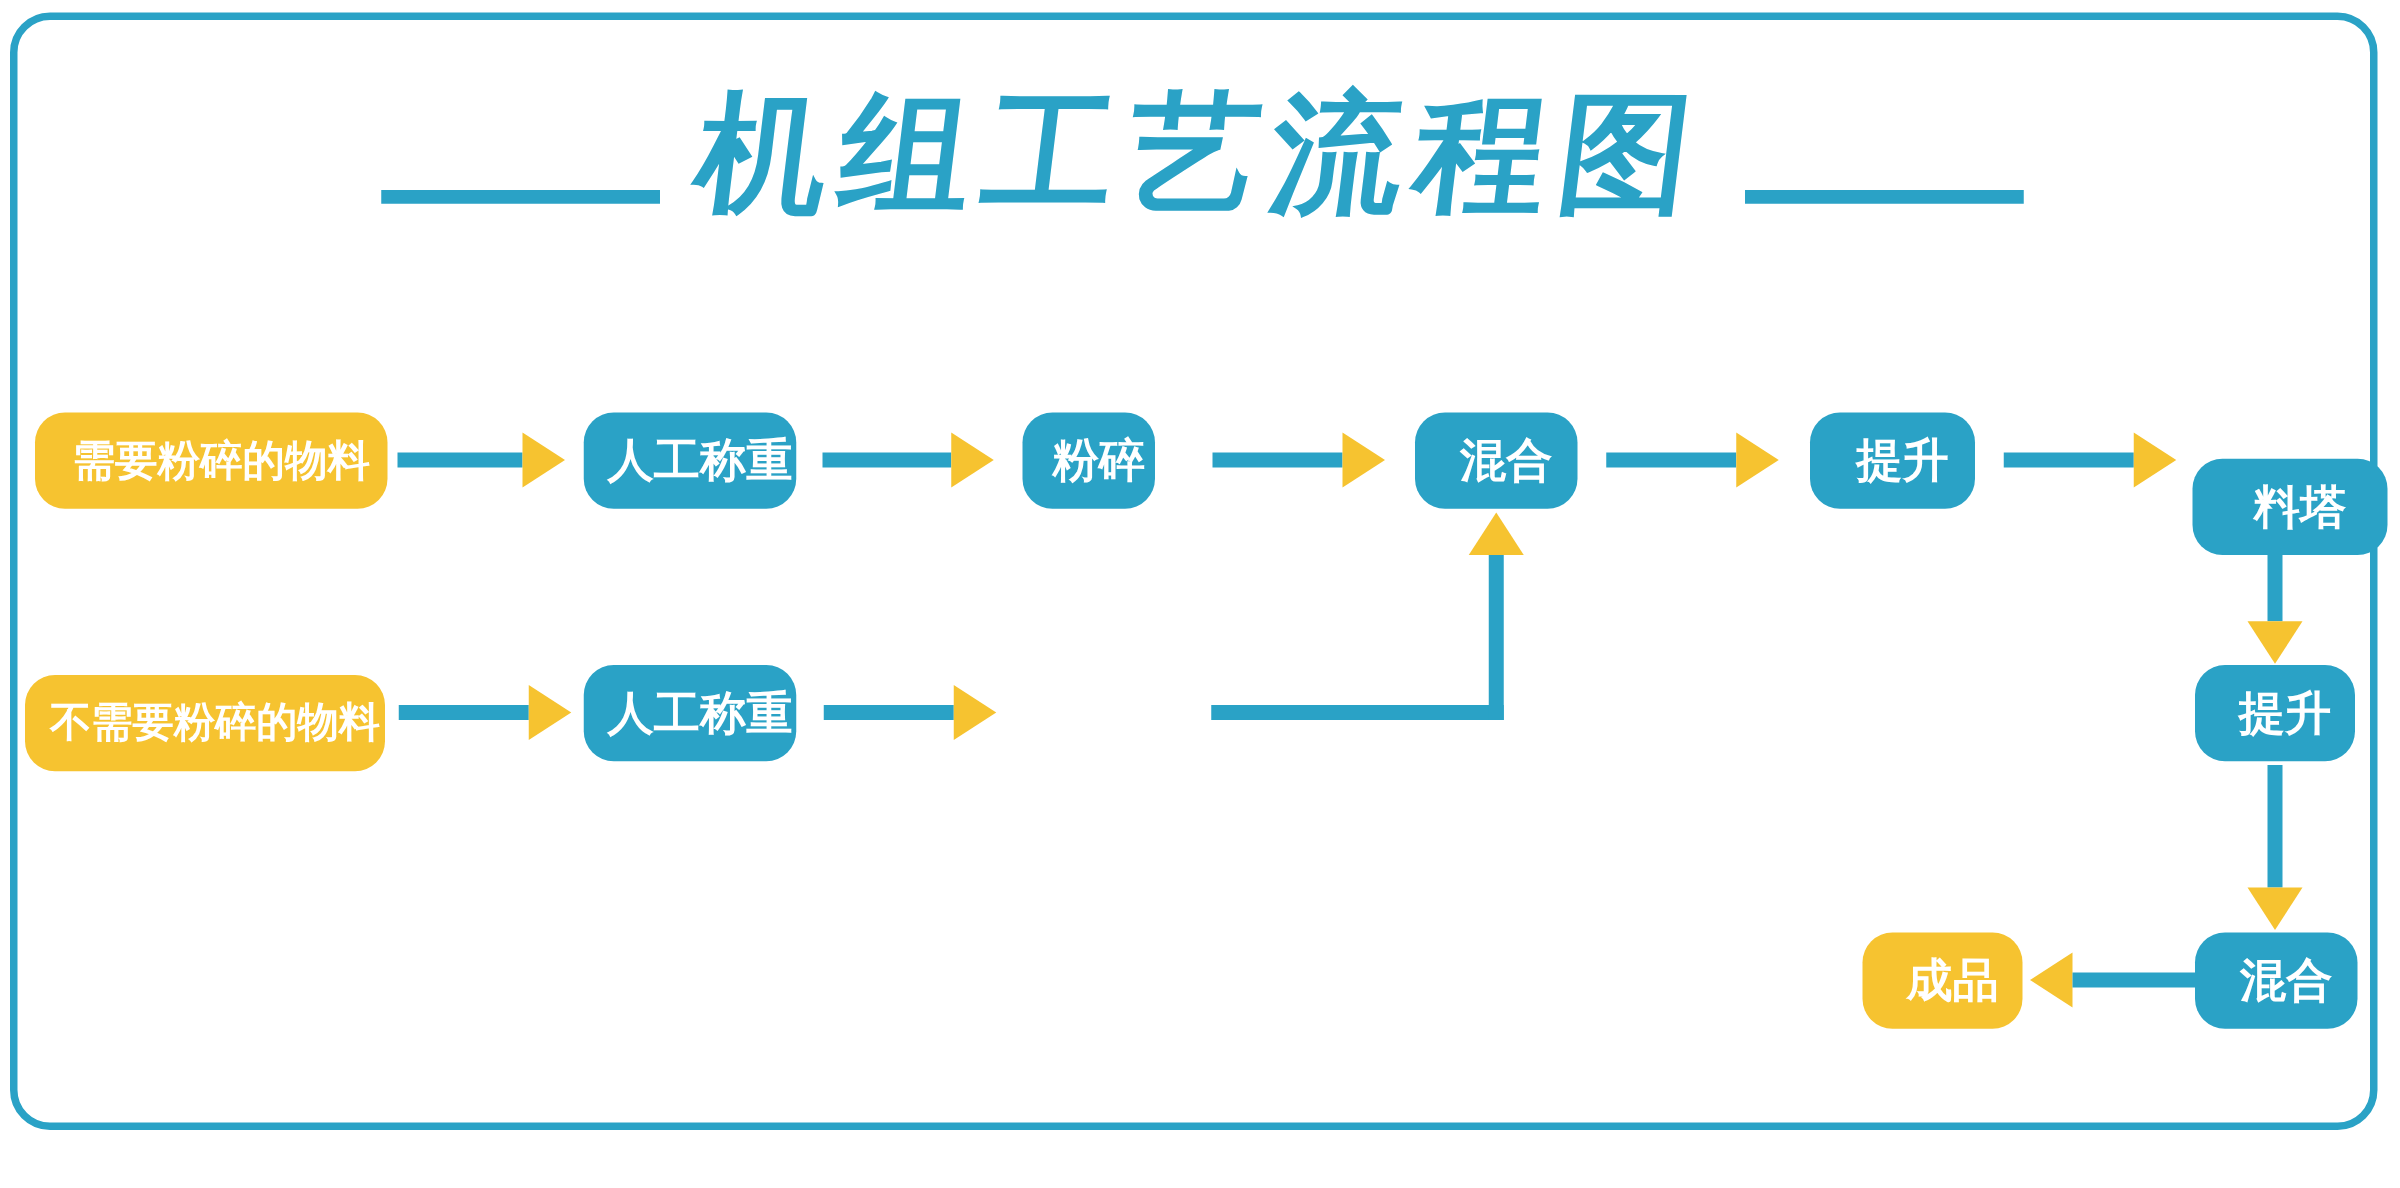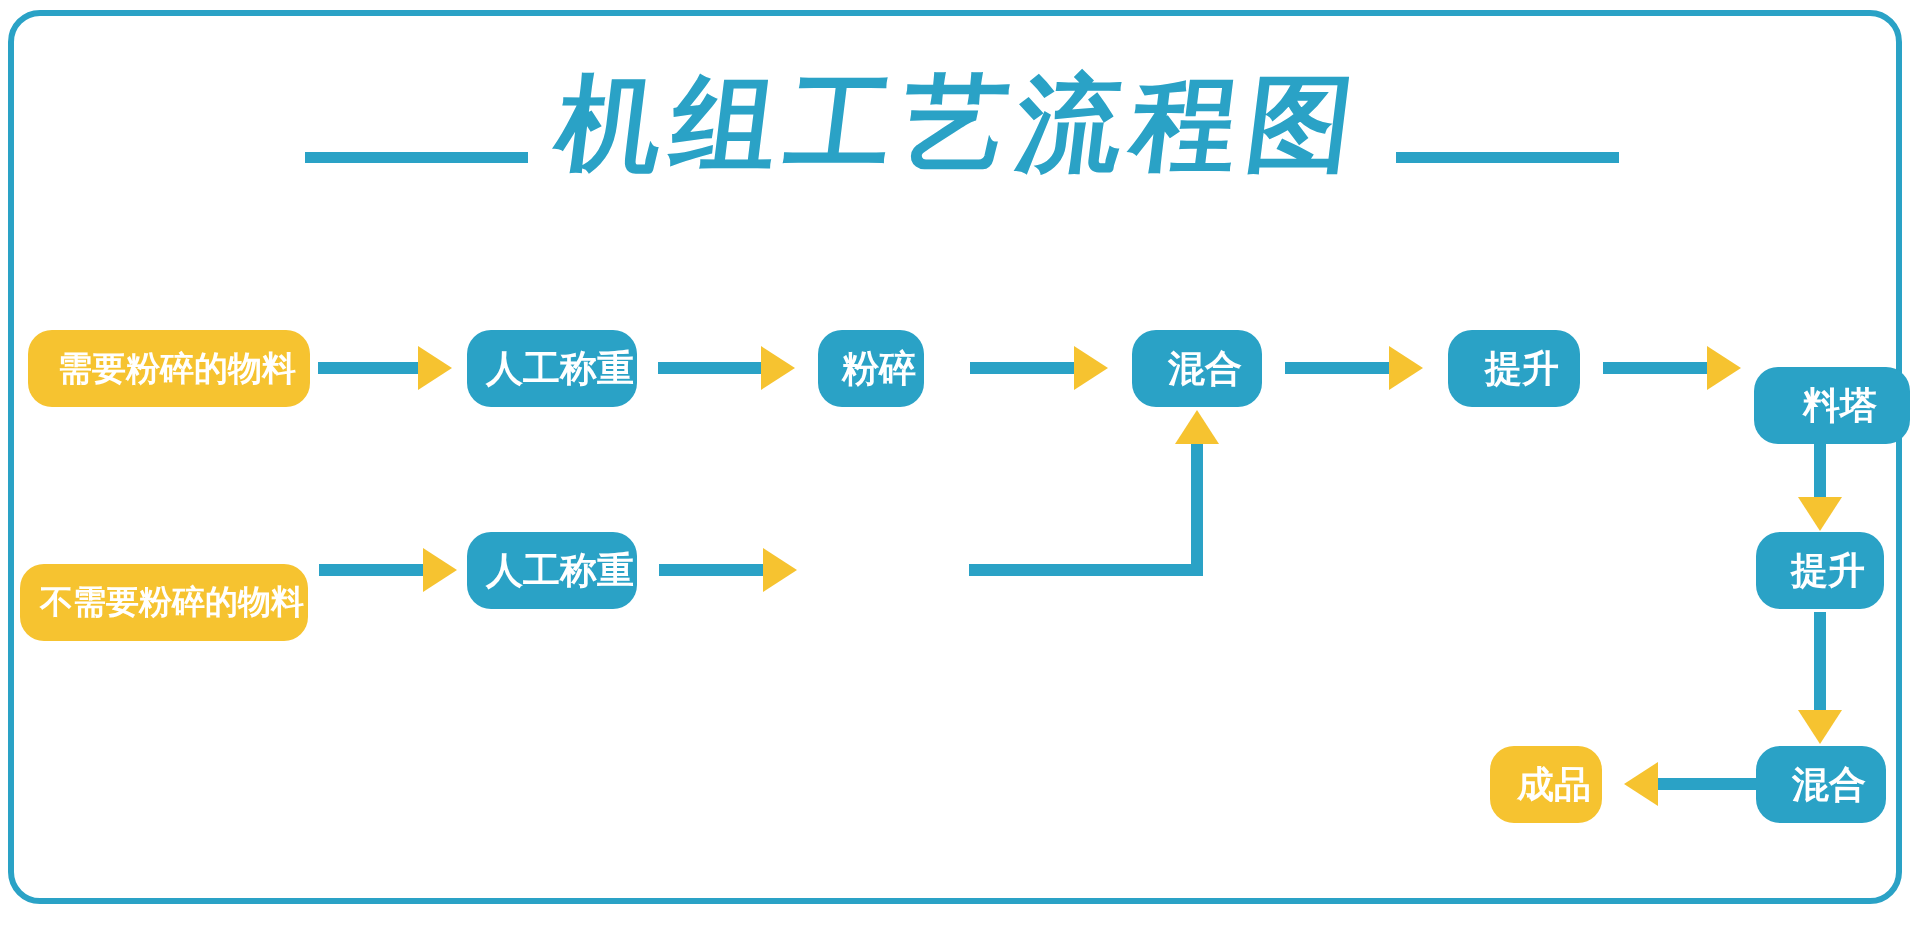--- a/index.html
+++ b/index.html
@@ -90,34 +90,34 @@
   <div class="node teal f37" style="left:1132px;top:330px;width:130px;height:77px;">
     <span>混合</span>
   </div>
   <div class="node teal f37" style="left:1448px;top:330px;width:132px;height:77px;">
     <span>提升</span>
   </div>
   <div class="node teal f37" style="left:1754px;top:327px;width:156px;height:77px;margin-top:40px;">
     <span>料塔</span>
   </div>
 
-  <div class="node yellow f33" style="left:20px;top:564px;width:288px;height:77px;">
+  <div class="node yellow f33" style="left:20px;top:540px;width:288px;height:77px;">
     <span>不需要粉碎的物料</span>
   </div>
   <div class="node teal f37" style="left:467px;top:532px;width:170px;height:77px;">
     <span>人工称重</span>
   </div>
 
   <div class="node teal f37" style="left:1756px;top:532px;width:128px;height:77px;">
     <span>提升</span>
   </div>
   <div class="node teal f37" style="left:1756px;top:746px;width:130px;height:77px;">
     <span>混合</span>
   </div>
-  <div class="node yellow f37" style="left:1490px;top:746px;width:112px;height:77px;">
+  <div class="node yellow f37" style="left:1490px;top:746px;width:128px;height:77px;">
     <span>成品</span>
   </div>
 
   <div class="hline" style="left:318px;top:362px;width:100px;"></div>
   <div class="head head-right" style="left:418px;top:346px;"></div>
 
   <div class="hline" style="left:658px;top:362px;width:103px;"></div>
   <div class="head head-right" style="left:761px;top:346px;"></div>
 
   <div class="hline" style="left:970px;top:362px;width:104px;"></div>

